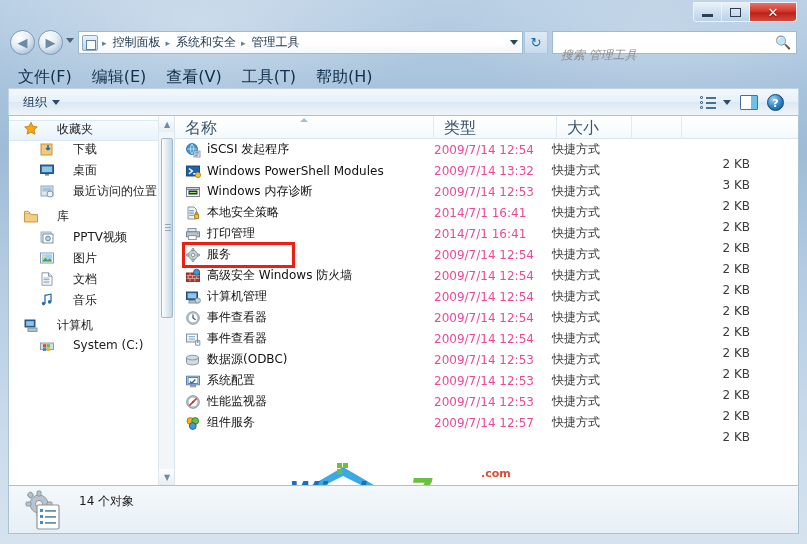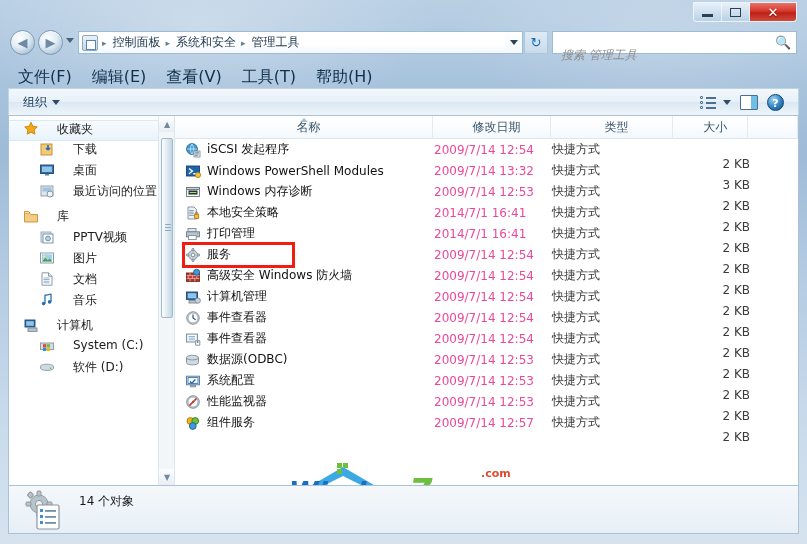--- a/index.html
+++ b/index.html
@@ -212,22 +212,22 @@
   }
 
   
   #listpane { flex:1; position:relative; background:#fff; overflow:hidden; }
   #colhead {
     height:23px; display:flex; align-items:center;
     background: linear-gradient(to bottom,#ffffff,#f5f9fc);
     border-bottom:1px solid #dbe6ef; position:relative;
   }
   .col {
-    font-size:12px; color:#39556d; height:23px; line-height:23px;
-    border-right:1px solid #e3ebf2; padding-left:10px; position:relative;text-align:center;
+    font-size:16px; color:#39556d; height:23px; line-height:23px;
+    border-right:1px solid #e3ebf2; padding-left:10px; position:relative;
   }
   .col.sorted::after{
     content:""; position:absolute; left:50%; top:2px; margin-left:-4px;
     width:0;height:0;border-left:4px solid transparent;border-right:4px solid transparent;
     border-bottom:4px solid #a8becf;
   }
   .row {
     height:21px; display:flex; align-items:center; font-size:12px; color:#111;
   }
   .cell-name { width:259px; display:flex; align-items:center; gap:6px; padding-left:10px; white-space:nowrap; overflow:hidden; }
@@ -431,40 +431,32 @@
             <div class="nav-item child">
               <svg viewBox="0 0 16 16" class="ni" style="width: 16px; height: 16px; flex: 0 0 auto;">
                 <rect x="1.5" y="5" width="13" height="6.6" fill="#d3dce3" stroke="#8894a0" stroke-width="0.9"></rect>
                 <path d="M4 6.2h3.2v3.2H4z" fill="#e8403a"></path>
                 <path d="M7.8 6.2H11v3.2H7.8z" fill="#6cbf3f"></path>
                 <path d="M4 9.8h3.2V13H4z" fill="#2f8fd6"></path>
                 <path d="M7.8 9.8H11V13H7.8z" fill="#f2b417"></path>
               </svg>
               <span>System (C:)</span>
             </div>
-            <div class="nav-item child">
-              <svg viewBox="0 0 16 16" class="ni" style="width: 16px; height: 16px; flex: 0 0 auto;">
-                <path d="M1.5 7.4c0-1.2 2.9-2.2 6.5-2.2s6.5 1 6.5 2.2v1.8c0 1.2-2.9 2.2-6.5 2.2S1.5 10.4 1.5 9.2z" fill="#cfd9e0" stroke="#8894a0" stroke-width="0.9"></path>
-                <circle cx="11.6" cy="9.3" r="0.8" fill="#6cbf3f"></circle>
-              </svg>
-              <span>软件 (D:)</span>
-            </div>
           </div>
         </div>
       <div id="navscroll">
         <div class="sb-arrow top">▲</div>
         <div id="navthumb"></div>
         <div class="sb-arrow bot">▼</div>
       </div>
     </div>
 
     <div id="listpane">
       <div id="colhead">
         <div class="col sorted" style="width:259px">名称</div>
-        <div class="col" style="width:118px">修改日期</div>
         <div class="col" style="width:123px">类型</div>
         <div class="col" style="width:75px">大小</div>
         <div class="col" style="width:50px"></div>
       </div>
       <div id="rows">
           <div class="row">
             <div class="cell-name">
               <svg viewBox="0 0 16 16" class="fi" style="width: 16px; height: 16px; flex: 0 0 auto;">
                 <circle cx="7" cy="7" r="5.4" fill="#3f9ad6" stroke="#1d5f93" stroke-width="0.9"></circle>
                 <path d="M2.2 7h9.6M7 1.8c2 2.6 2 7.8 0 10.4M7 1.8c-2 2.6-2 7.8 0 10.4" fill="none" stroke="#d8ecf8" stroke-width="0.8"></path>

